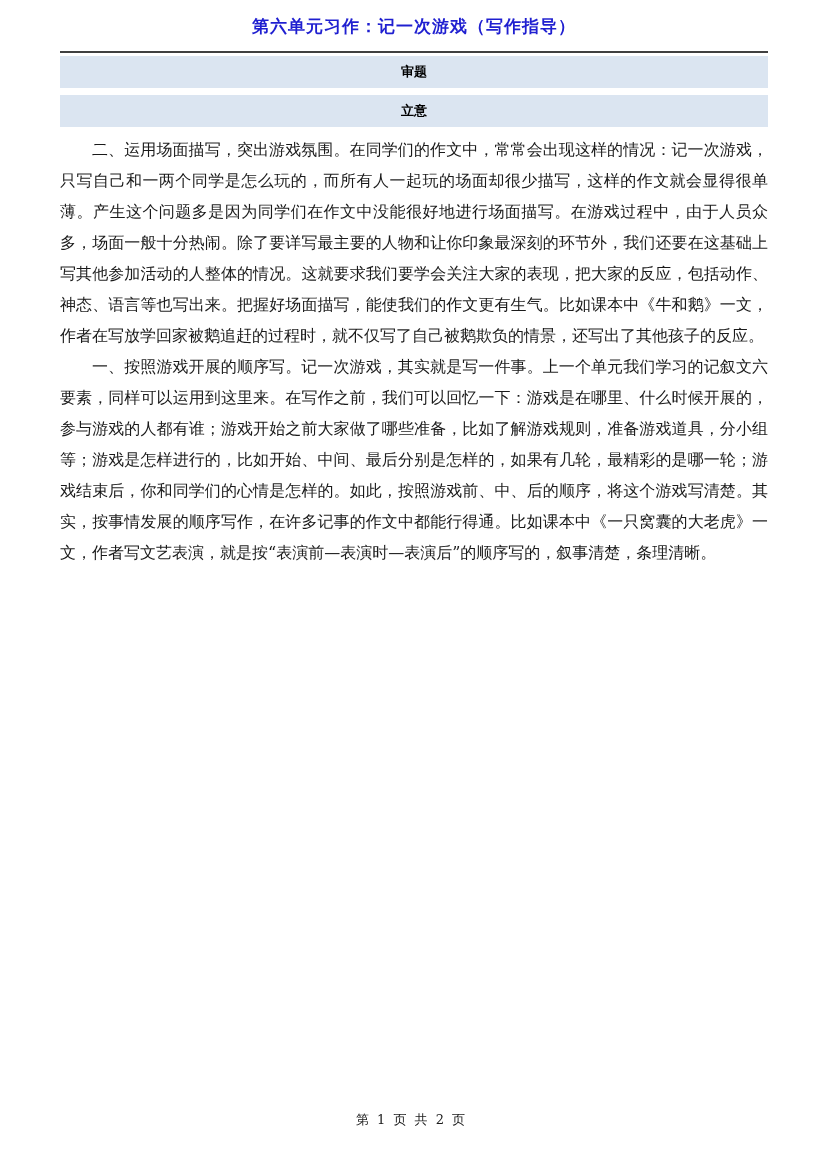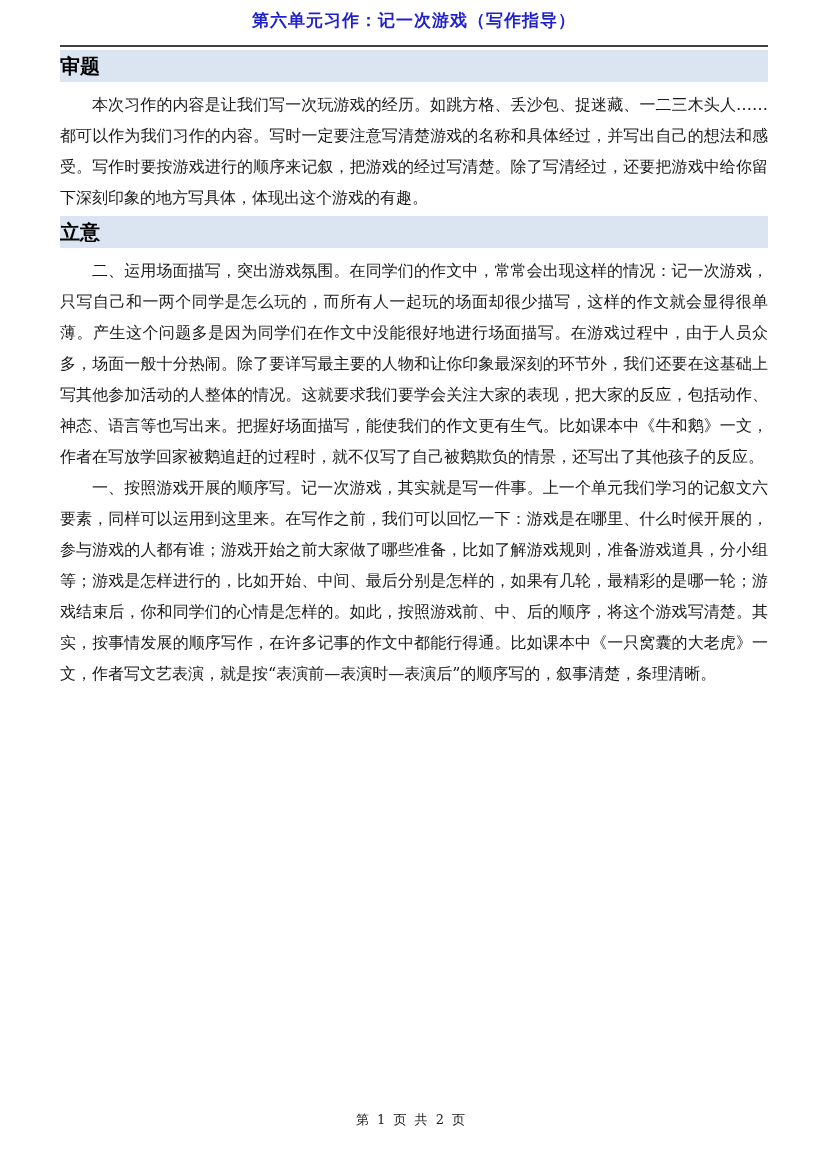--- a/index.html
+++ b/index.html
@@ -21,39 +21,40 @@
     overflow: hidden;
   }
   .content {
     position: absolute;
     left: 60px;
     top: 0;
     width: 708px;
   }
   .doc-title {
     margin: 0;
-    padding-top: 9px;
+    padding-top: 15px;
     font-family: "Liberation Sans", "DejaVu Sans", sans-serif;
     font-size: 17px;
     font-weight: bold;
     color: var(--title-blue);
     text-align: center;
     letter-spacing: 1px;
     line-height: 24px;
   }
   .title-divider {
     height: 2px;
     background: var(--divider);
     margin-top: 12px;
   }
   .section-band {
     background: var(--band-bg);
     height: 32px;
     line-height: 32px;
-    font-size: 20px;
+    text-align: center;
+    font-size: 13px;
     font-weight: bold;
     color: #000000;
     margin-top: 3px;
     margin-bottom: 7px;
   }
   .body-paragraph {
     margin: 0;
     font-size: 16px;
     line-height: 31px;
     text-align: justify;
@@ -76,21 +77,20 @@
 
 <div class="page">
   <div class="content">
 
     <h1 class="doc-title">第六单元习作：记一次游戏（写作指导）</h1>
 
     <div class="title-divider"></div>
 
     <div class="section-band">审题</div>
 
-    <p class="body-paragraph">本次习作的内容是让我们写一次玩游戏的经历。如跳方格、丢沙包、捉迷藏、一二三木头人……都可以作为我们习作的内容。写时一定要注意写清楚游戏的名称和具体经过，并写出自己的想法和感受。写作时要按游戏进行的顺序来记叙，把游戏的经过写清楚。除了写清经过，还要把游戏中给你留下深刻印象的地方写具体，体现出这个游戏的有趣。</p>
 
     <div class="section-band">立意</div>
 
     <p class="body-paragraph">二、运用场面描写，突出游戏氛围。在同学们的作文中，常常会出现这样的情况：记一次游戏，只写自己和一两个同学是怎么玩的，而所有人一起玩的场面却很少描写，这样的作文就会显得很单薄。产生这个问题多是因为同学们在作文中没能很好地进行场面描写。在游戏过程中，由于人员众多，场面一般十分热闹。除了要详写最主要的人物和让你印象最深刻的环节外，我们还要在这基础上写其他参加活动的人整体的情况。这就要求我们要学会关注大家的表现，把大家的反应，包括动作、神态、语言等也写出来。把握好场面描写，能使我们的作文更有生气。比如课本中《牛和鹅》一文，作者在写放学回家被鹅追赶的过程时，就不仅写了自己被鹅欺负的情景，还写出了其他孩子的反应。</p>
 
     <p class="body-paragraph">一、按照游戏开展的顺序写。记一次游戏，其实就是写一件事。上一个单元我们学习的记叙文六要素，同样可以运用到这里来。在写作之前，我们可以回忆一下：游戏是在哪里、什么时候开展的，参与游戏的人都有谁；游戏开始之前大家做了哪些准备，比如了解游戏规则，准备游戏道具，分小组等；游戏是怎样进行的，比如开始、中间、最后分别是怎样的，如果有几轮，最精彩的是哪一轮；游戏结束后，你和同学们的心情是怎样的。如此，按照游戏前、中、后的顺序，将这个游戏写清楚。其实，按事情发展的顺序写作，在许多记事的作文中都能行得通。比如课本中《一只窝囊的大老虎》一文，作者写文艺表演，就是按“表演前—表演时—表演后”的顺序写的，叙事清楚，条理清晰。</p>
 
 
   </div>
 

